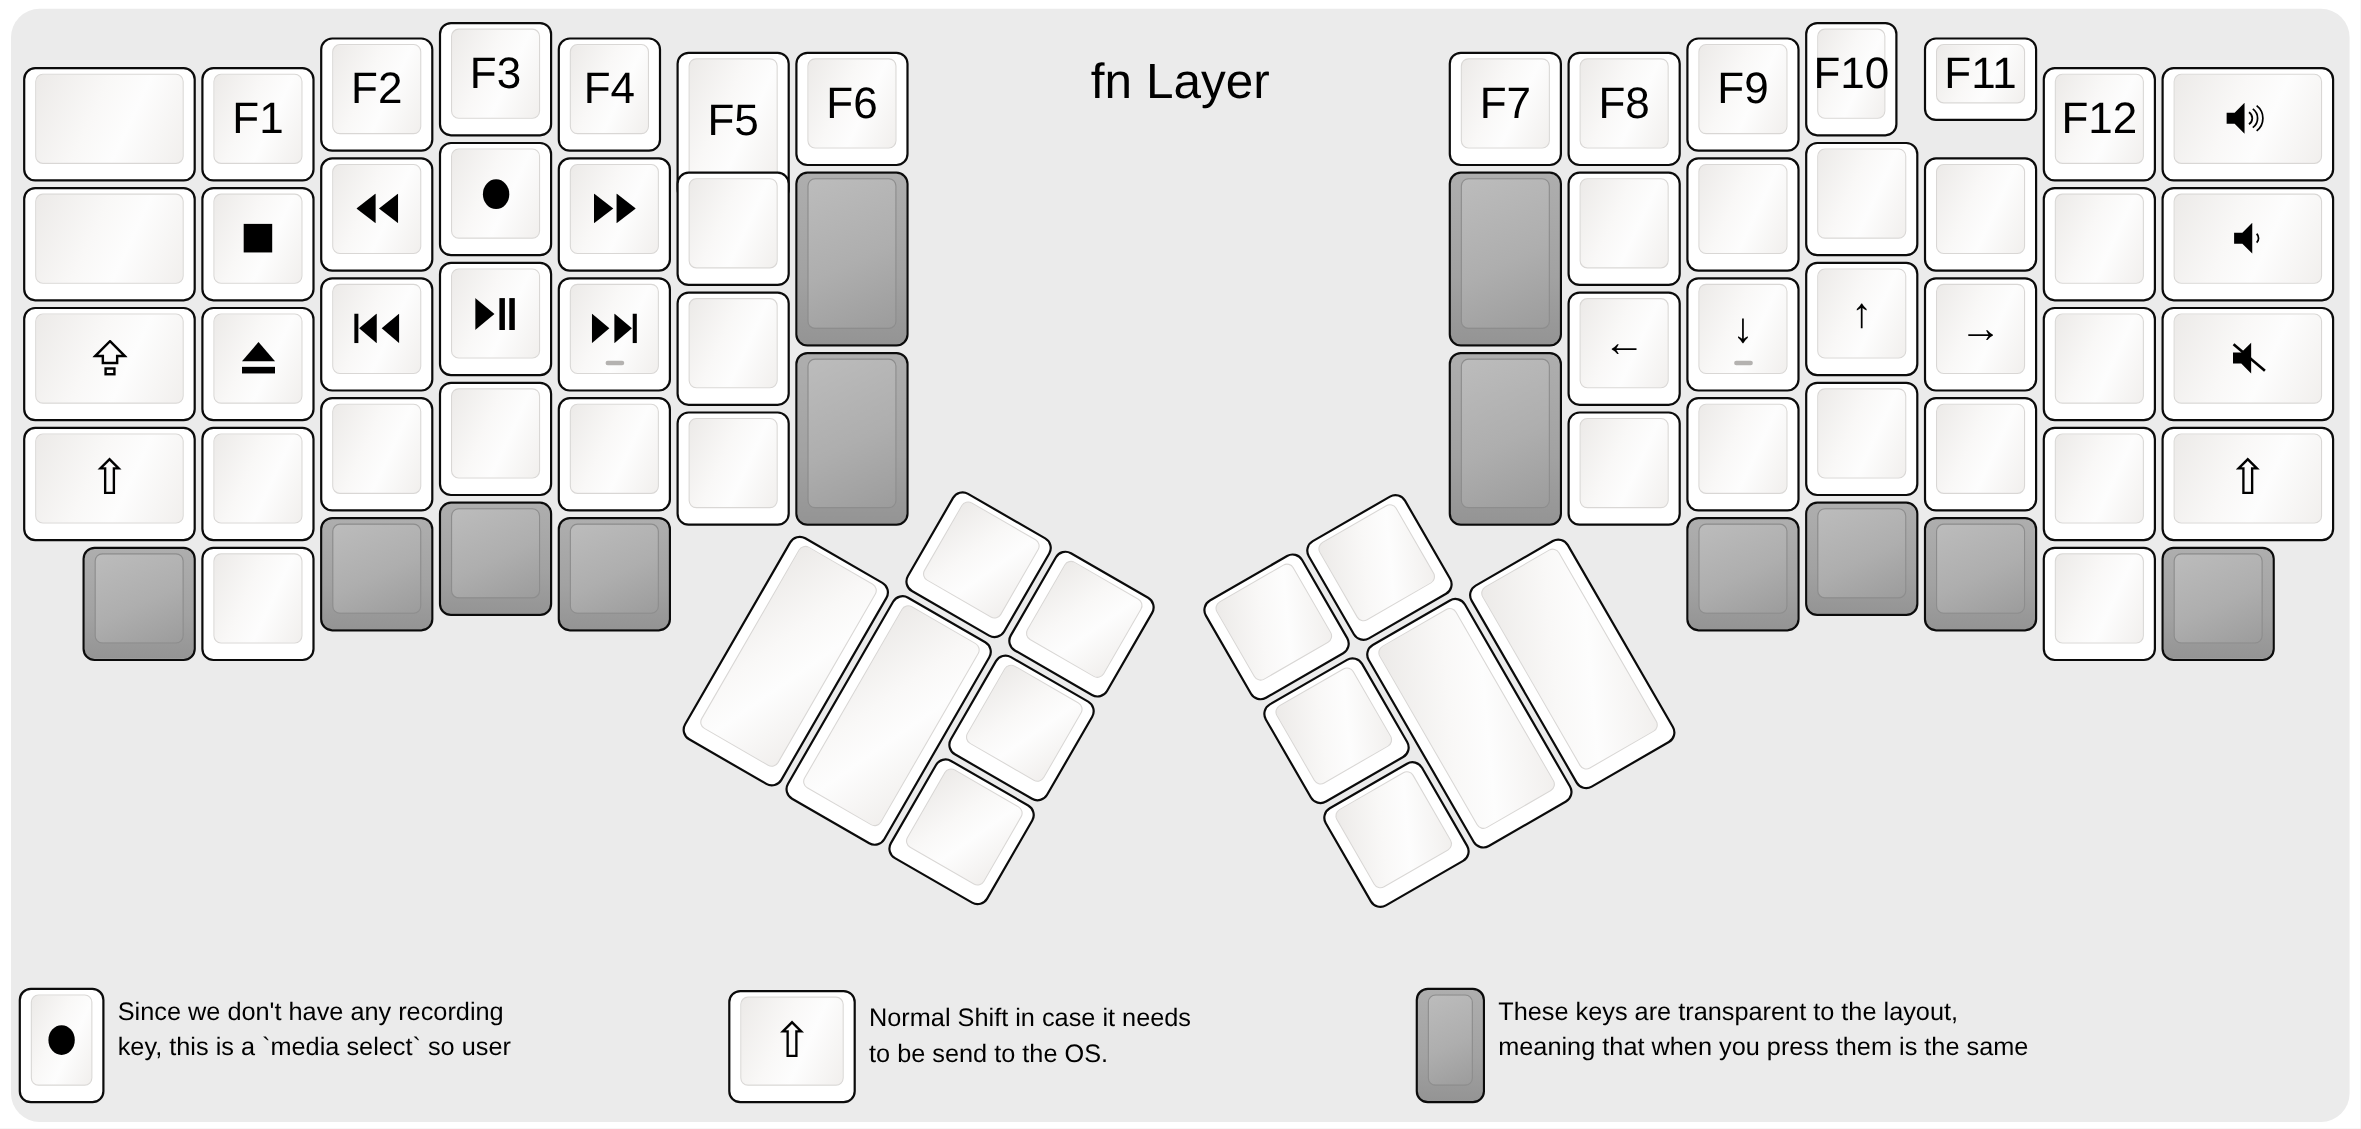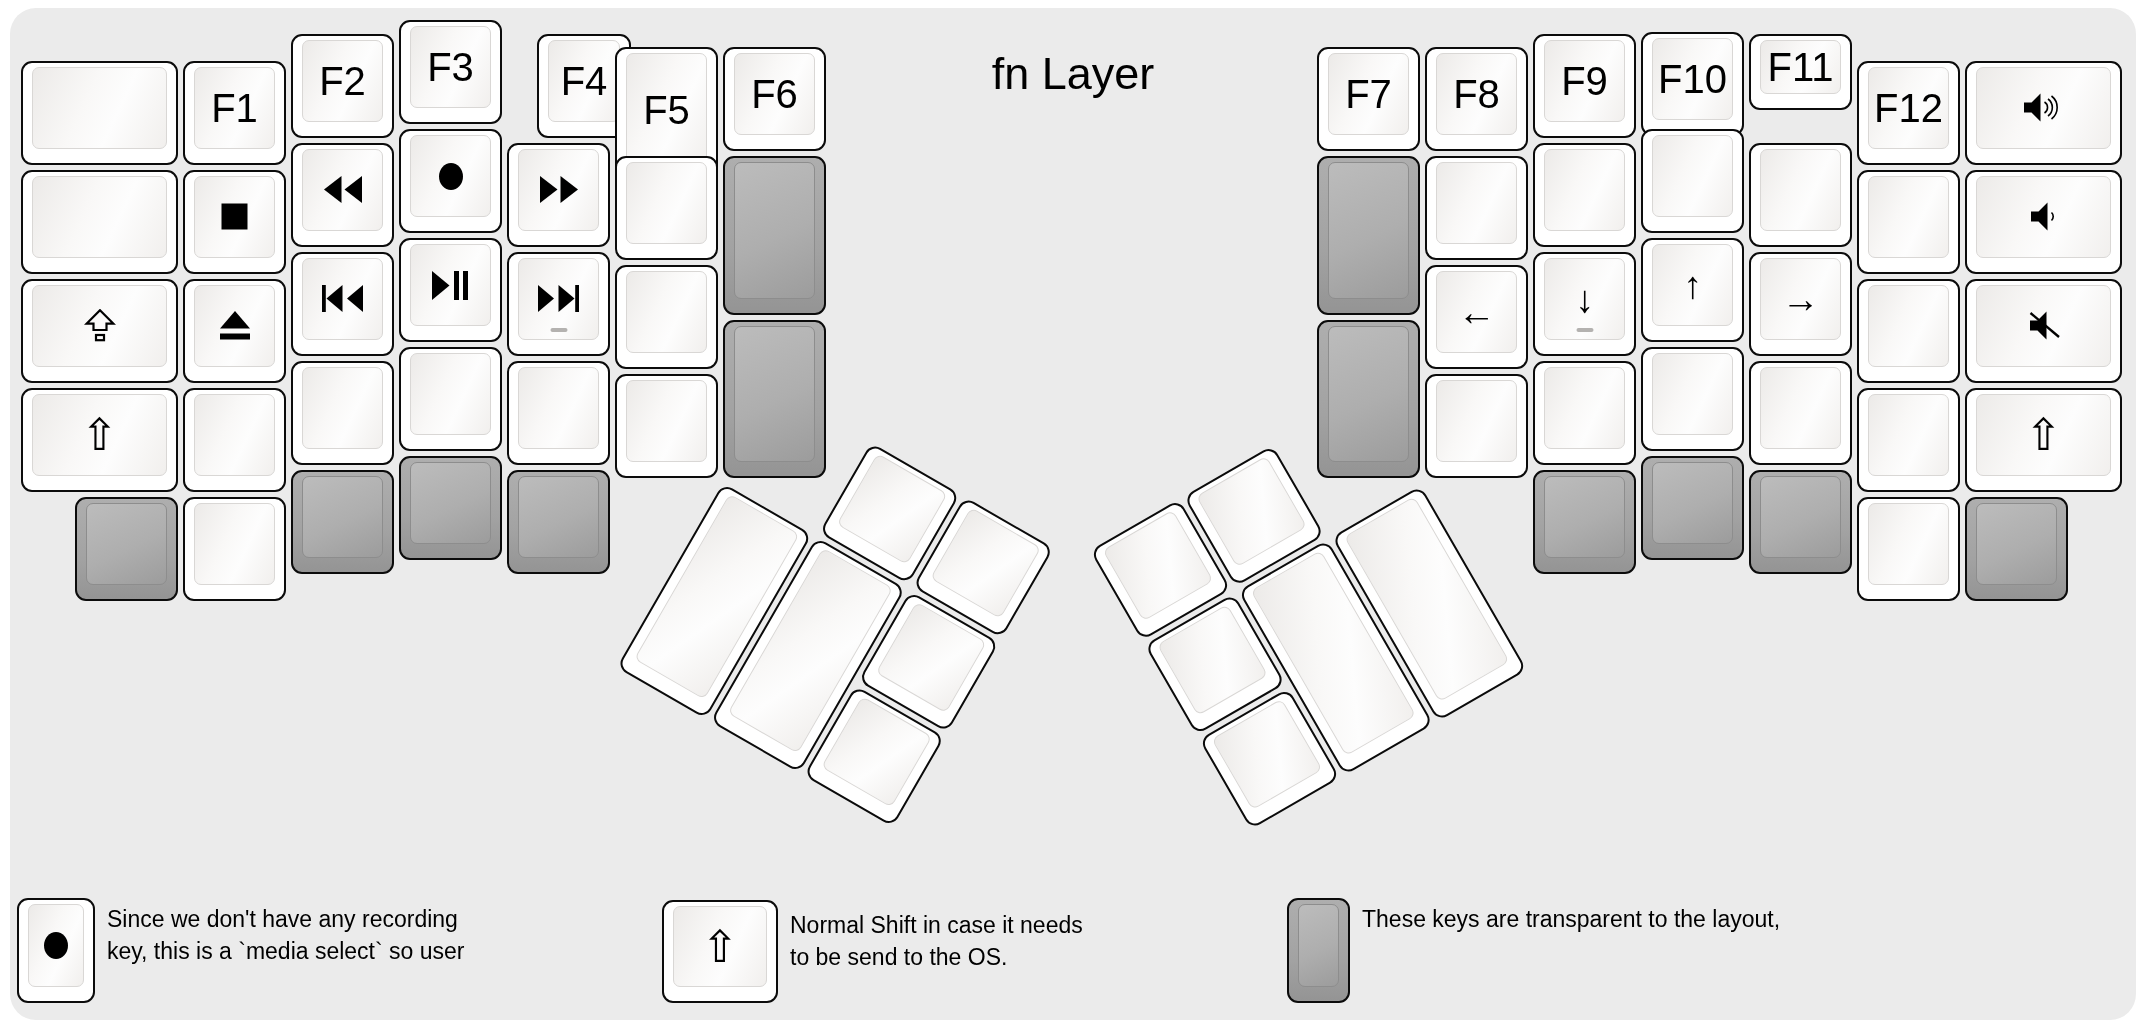--- a/index.html
+++ b/index.html
@@ -160,21 +160,21 @@
               <path class="f" d="M0 0 L17.5 14.5 L0 29 Z"></path>
               <rect class="f" x="22" y="0" width="5" height="29"></rect>
               <rect class="f" x="31" y="0" width="5" height="29"></rect>
             </svg>
           </span>
         </div>
       </div>
       <div class="key white" style="left: 399px; top: 347px; width: 103px; height: 104px;">
         <div class="cap"></div>
       </div>
-      <div class="key white" style="left: 537px; top: 33.625px; width: 94px; height: 104px; padding-left: 28px;">
+      <div class="key white" style="left: 507px; top: 33.625px; width: 94px; height: 104px; padding-left: 28px;">
         <div class="cap">
           <span class="glyph fn">F4</span>
         </div>
       </div>
       <div class="key white" style="left: 507px; top: 142.625px; width: 103px; height: 104px;">
         <div class="cap">
           <span class="kicon">
             <svg width="38" height="27" viewBox="0 0 38 27">
               <path class="f" d="M0 0 L17.5 13.5 L0 27 Z"></path>
               <path class="f" d="M20.5 0 L38 13.5 L20.5 27 Z"></path>
@@ -276,21 +276,21 @@
       </div>
       <div class="key white" style="left: 1533px; top: 251.625px; width: 103px; height: 104px;">
         <div class="cap">
           <span class="glyph arrow">↓</span>
           <div class="homing"></div>
         </div>
       </div>
       <div class="key white" style="left: 1533px; top: 360.625px; width: 103px; height: 104px;">
         <div class="cap"></div>
       </div>
-      <div class="key white" style="left: 1641px; top: 20px; width: 103px; height: 104px; margin-top: 12px;">
+      <div class="key white" style="left: 1641px; top: 20px; width: 84px; height: 104px;">
         <div class="cap">
           <span class="glyph fn">F10</span>
         </div>
       </div>
       <div class="key white" style="left: 1641px; top: 129px; width: 103px; height: 104px;">
         <div class="cap"></div>
       </div>
       <div class="key white" style="left: 1641px; top: 238px; width: 103px; height: 104px;">
         <div class="cap">
           <span class="glyph arrow">↑</span>
@@ -445,14 +445,15 @@
   <div class="legend-text" style="left:107px;top:904px">
     <div>Since we don't have any recording</div>
     <div>key, this is a `media select` so user</div>
   </div>
   <div class="legend-text" style="left:790px;top:910px">
     <div>Normal Shift in case it needs</div>
     <div>to be send to the OS.</div>
   </div>
   <div class="legend-text" style="left:1362px;top:904px">
     <div>These keys are transparent to the layout,</div>
+    <div>meaning that when you press them is the same</div>
   </div>
 </div>
 
 </body></html>

